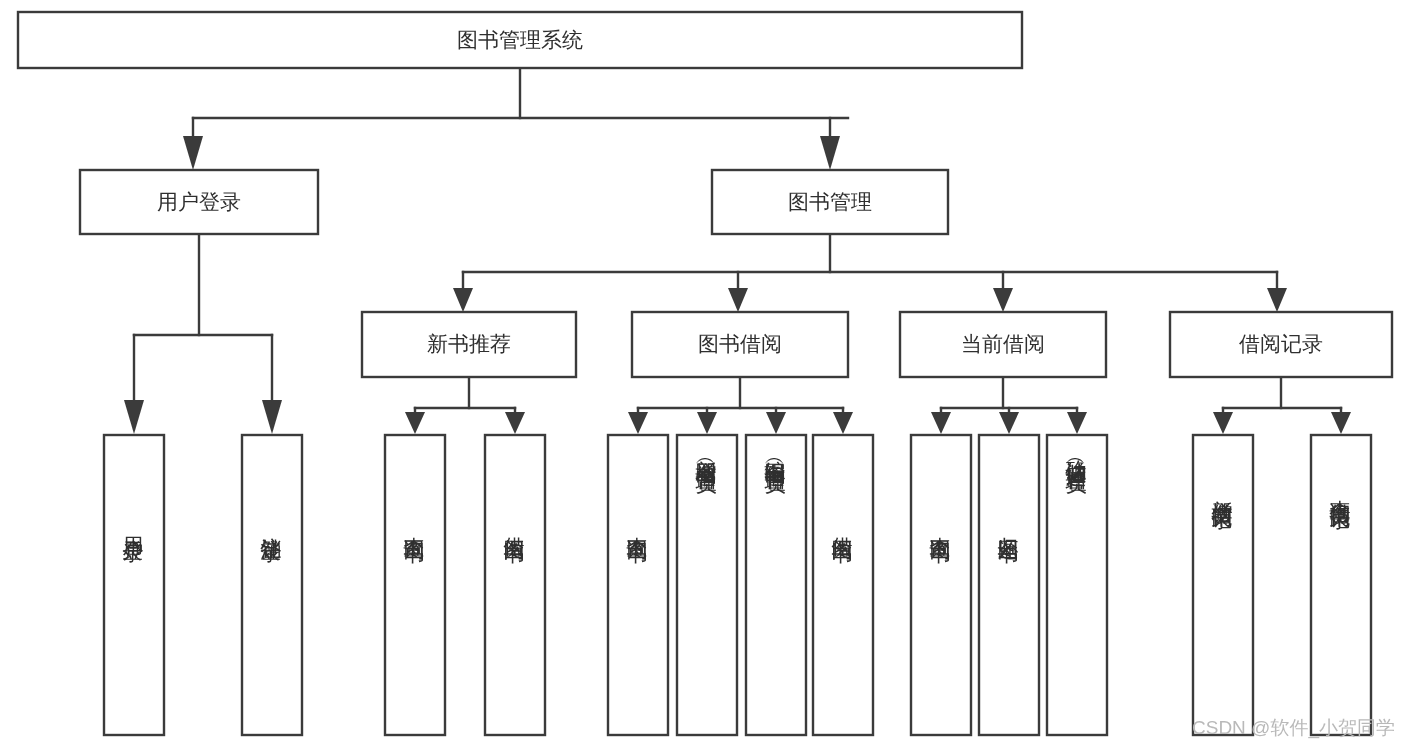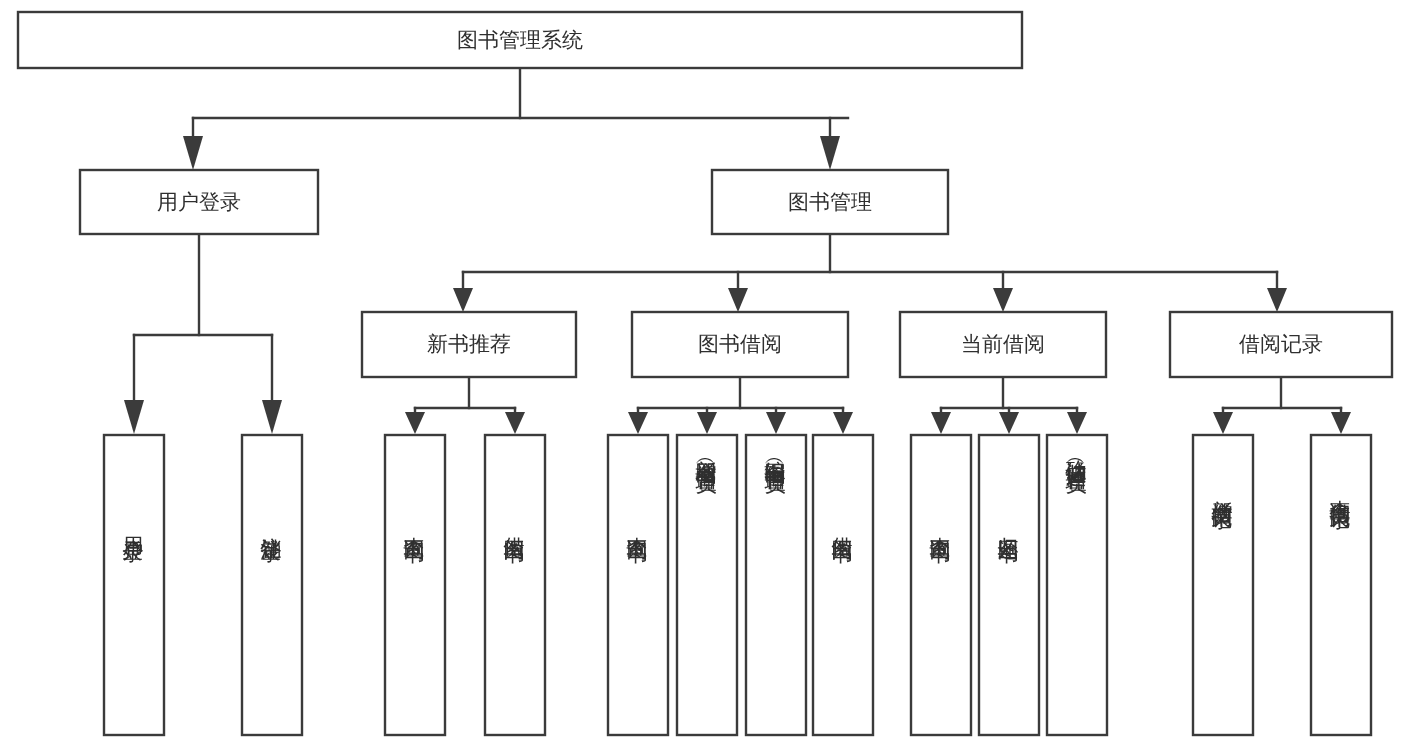--- a/index.html
+++ b/index.html
@@ -202,14 +202,15 @@
   <div class="node-label-v" style="left:765px; top:443px;">编辑图书（管理员）</div>
   <div class="node-label-v" style="left:832px; top:520px;">借阅图书</div>
 
   <div class="node-label-v" style="left:930px; top:520px;">查询图书</div>
   <div class="node-label-v" style="left:998px; top:520px;">归还图书</div>
   <div class="node-label-v" style="left:1066px; top:443px;">确认归还（管理员）</div>
 
   <div class="node-label-v" style="left:1212px; top:483px;">新增借阅记录</div>
   <div class="node-label-v" style="left:1330px; top:483px;">查询借阅记录</div>
 
+  <div class="watermark" style="left:1192px; top:715px;">CSDN @软件_小贺同学</div>
 
 </div>
 
 </body></html>

